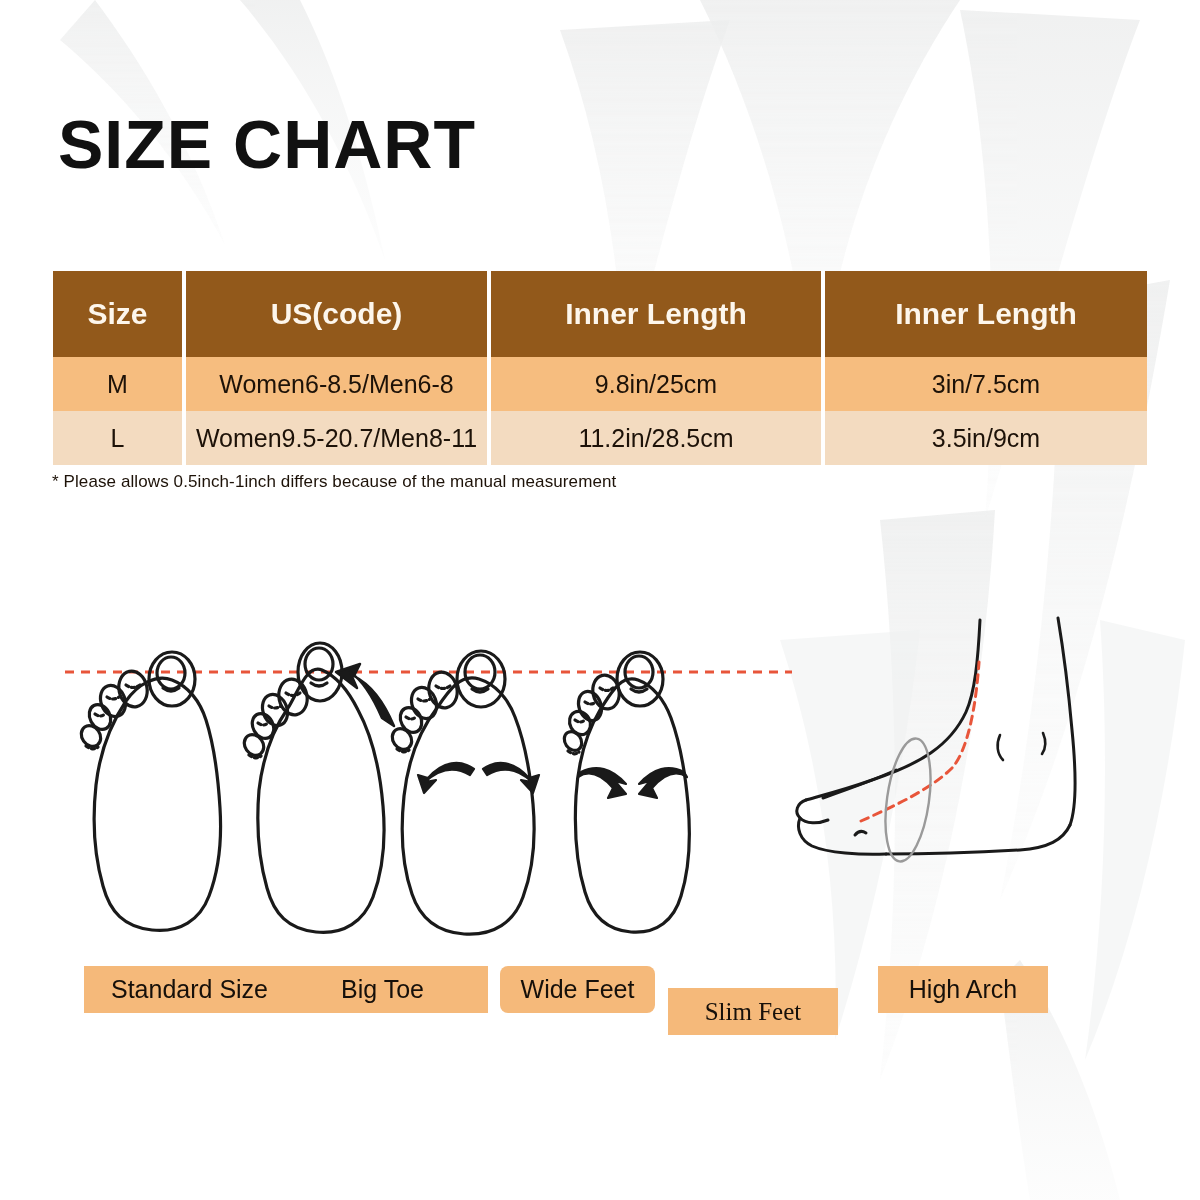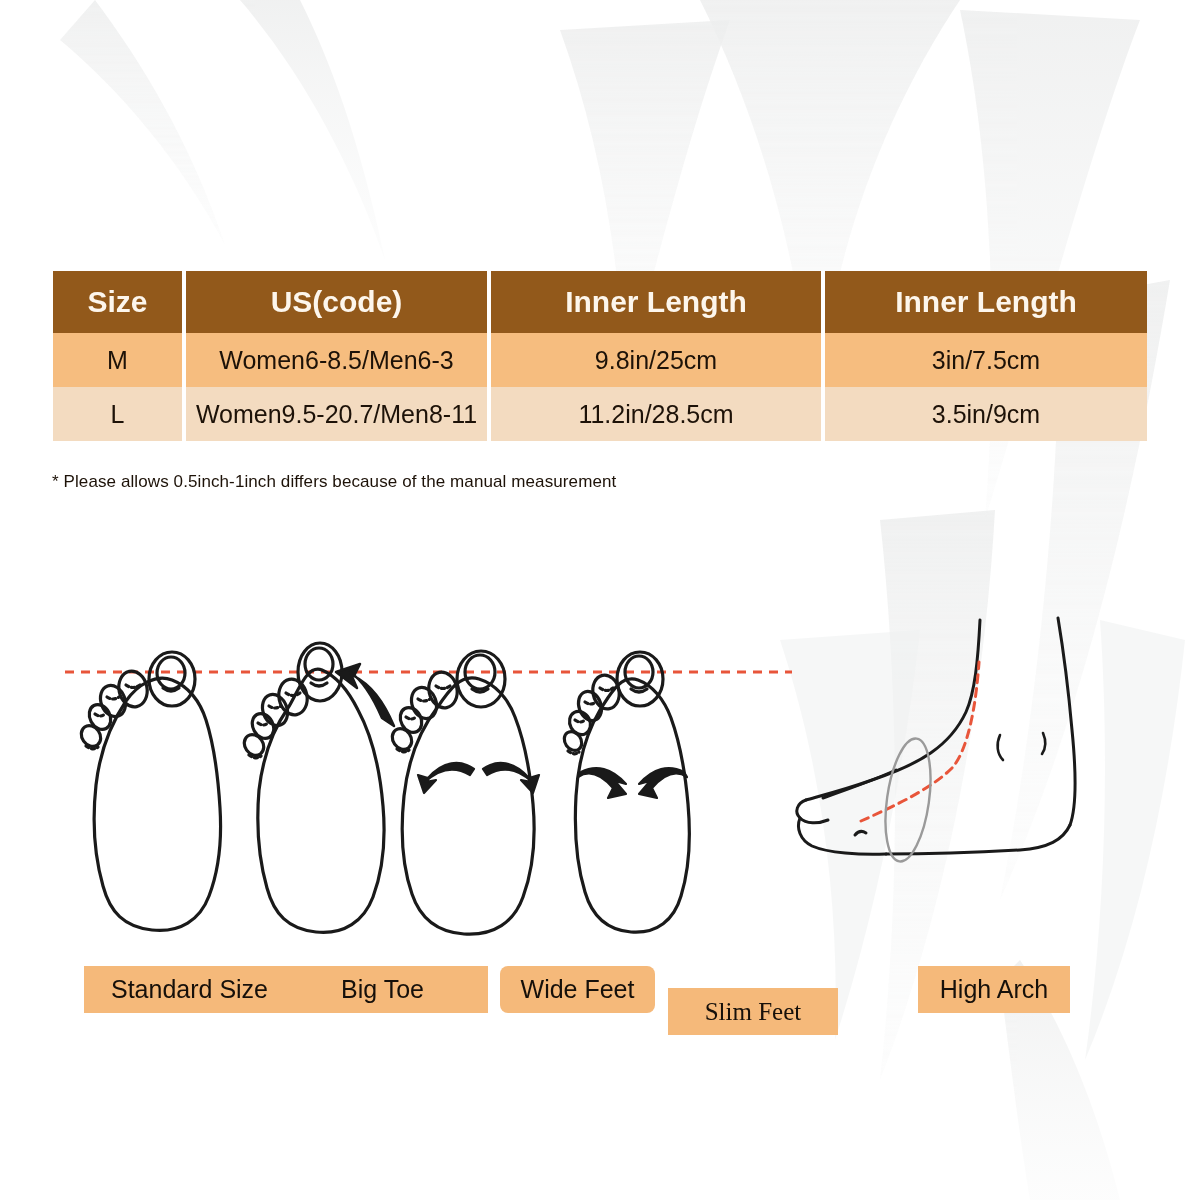--- a/index.html
+++ b/index.html
@@ -62,21 +62,21 @@
   }
   #size-table td:last-child, #size-table th:last-child { border-right: none; }
 
   .thead-row th {
     background: #92591b;
     color: #fdf6ec;
     font-size: 30px;
     font-weight: bold;
     height: 62px;
     line-height: 62px;
-    padding: 0;
+    padding: 12px;
   }
   .row-m td {
     background: #f6bd7f;
     color: #1d1208;
     font-size: 25px;
     height: 54px;
     line-height: 54px;
     padding: 0;
   }
   .row-l td {
@@ -124,21 +124,21 @@
     align-items: center;
     justify-content: center;
     height: 47px;
     font-family: "Liberation Sans", sans-serif;
     white-space: nowrap;
   }
   #badge-standard { left: 52px;  top: 966px; width: 211px; margin-left: 32px; }
   #badge-bigtoe   { left: 277px; top: 966px; width: 211px; }
   #badge-wide     { left: 500px; top: 966px; width: 155px; border-radius: 8px; }
   #badge-slim     { left: 668px; top: 988px; width: 170px; font-family: Liberation Serif, serif; }
-  #badge-higharch { left: 918px; top: 966px; width: 152px; }
+  #badge-higharch { left: 878px; top: 966px; width: 170px; }
 </style>
 </head>
 <body>
 
 <svg id="bg-texture" viewBox="0 0 1200 1200" xmlns="http://www.w3.org/2000/svg" aria-hidden="true">
   <defs>
     <linearGradient id="frondFade" x1="0" y1="0" x2="0" y2="1">
       <stop offset="0%" stop-color="#e9eaea" stop-opacity="0.85"></stop>
       <stop offset="100%" stop-color="#f3f4f4" stop-opacity="0.25"></stop>
     </linearGradient>
@@ -155,40 +155,41 @@
     <path d="M60 40 C 120 90, 180 160, 225 245 C 190 140, 140 60, 95 0 Z"></path>
   </g>
   <g fill="#eef0f0" opacity="0.55">
     <path d="M780 640 C 820 760, 840 900, 835 1040 C 880 900, 905 760, 920 630 Z"></path>
     <path d="M1100 620 C 1110 760, 1105 920, 1085 1060 C 1140 930, 1170 780, 1185 640 Z"></path>
   </g>
 </svg>
 
 <div id="page">
 
+  <div id="page-title">SIZE CHART</div>
 
   <table id="size-table">
     <colgroup>
       <col class="col-size">
         <col class="col-us">
         <col class="col-len1">
         <col class="col-len2">
     </colgroup>
     <thead>
       <tr class="thead-row">
         <th>Size</th>
         <th>US(code)</th>
         <th>Inner Length</th>
         <th>Inner Length</th>
       </tr>
     </thead>
     <tbody>
       <tr class="row-m">
         <td>M</td>
-        <td>Women6-8.5/Men6-3</td>
+        <td>Women6-8.5/Men6-8</td>
         <td>9.8in/25cm</td>
         <td>3in/7.5cm</td>
       </tr>
       <tr class="row-l">
         <td>L</td>
         <td>Women9.5-20.7/Men8-11</td>
         <td>11.2in/28.5cm</td>
         <td>3.5in/9cm</td>
       </tr>
     </tbody>

